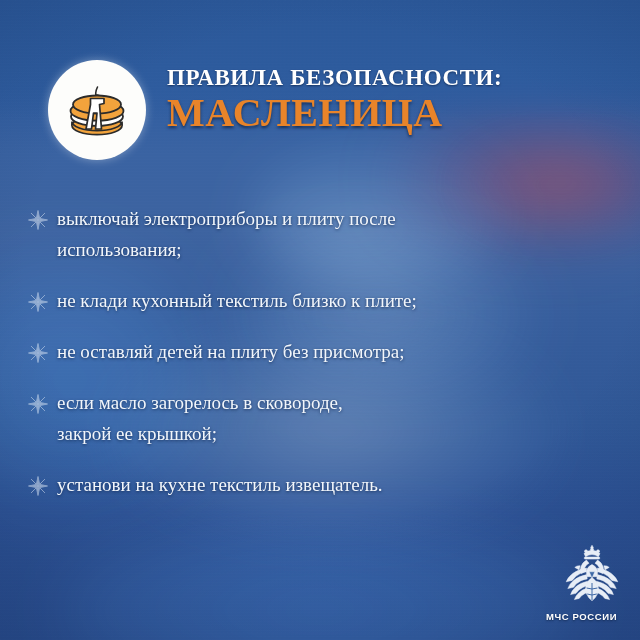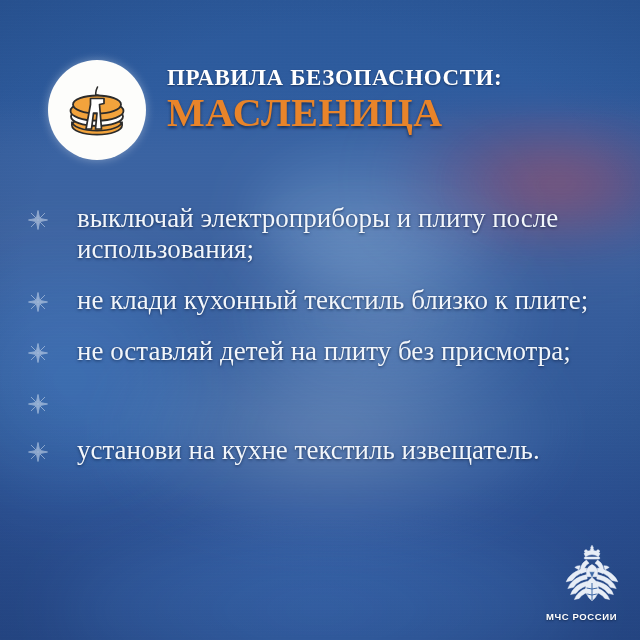--- a/index.html
+++ b/index.html
@@ -178,23 +178,23 @@
     flex: 0 0 auto;
     width: 22px;
     height: 22px;
     margin-left: 27px;
     margin-top: 6px;
     opacity: .55;
   }
   .bullet svg { display: block; }
   .rule-text {
     flex: 1 1 auto;
-    margin-left: 28px;
+    margin-left: 8px;
     color: #f2f6fb;
-    font-size: 27px;
+    font-size: 19px;
     line-height: 31px;
     text-shadow: 0 1px 3px rgba(12,32,70,.75);
     max-width: 560px;
   }
   .rule-text .ln { display: block; white-space: nowrap; }
 
   
   .emblem {
     position: absolute;
     right: 18px;
@@ -336,20 +336,24 @@
             <path d="M1.5 11 L9.4 9.4 L11 11 L9.4 12.6 Z" fill="#e6eefa"></path>
             <path d="M20.5 11 L12.6 12.6 L11 11 L12.6 9.4 Z" fill="#e6eefa"></path>
             <path d="M4.2 4.2 L10 10 L10.3 10.3 Z" fill="#cfdcee"></path>
             <path d="M17.8 17.8 L12 12 L11.7 11.7 Z" fill="#cfdcee"></path>
             <path d="M17.8 4.2 L12 10 L11.7 10.3 Z" fill="#cfdcee"></path>
             <path d="M4.2 17.8 L10 12 L10.3 11.7 Z" fill="#cfdcee"></path>
             <circle cx="11" cy="11" r="1.7" fill="#f0f5fc"></circle>
           </g>
         </svg>
       </span>
+      <span class="rule-text">
+        <span class="ln"> если масло загорелось в сковороде,</span>
+        <span class="ln"> закрой ее крышкой;</span>
+      </span>
     </div>
 
     <div class="rule-item">
       <span class="bullet">
         <svg width="22" height="22" viewBox="0 0 22 22">
           <g stroke="#dbe6f4" stroke-width="1" fill="none" opacity=".95">
             <path d="M11 1.5 L12.6 9.4 L11 11 L9.4 9.4 Z" fill="#e6eefa"></path>
             <path d="M11 20.5 L12.6 12.6 L11 11 L9.4 12.6 Z" fill="#e6eefa"></path>
             <path d="M1.5 11 L9.4 9.4 L11 11 L9.4 12.6 Z" fill="#e6eefa"></path>
             <path d="M20.5 11 L12.6 12.6 L11 11 L12.6 9.4 Z" fill="#e6eefa"></path>

